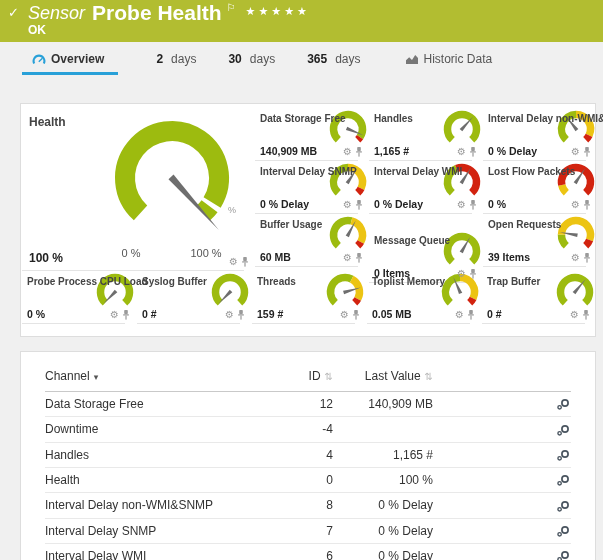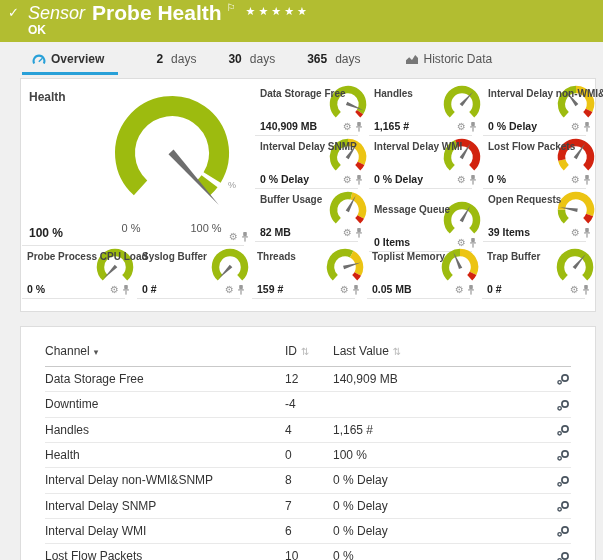--- a/index.html
+++ b/index.html
@@ -22,21 +22,21 @@
         padding-left:32px;font-size:12px;color:#555;}
   .tab{display:flex;align-items:center;gap:5px;height:26px;position:relative;cursor:pointer;white-space:nowrap;}
   .tab .t-strong{color:#222;font-weight:bold;}
   .tab .t-strong:empty{display:none;}
   .tab .t-strong:not(:empty)+.t-rest{margin-left:3px;}
   .tab.active{color:#333;font-weight:bold;}
   .tab.active::after{content:"";position:absolute;left:-10px;right:-14px;bottom:-3px;height:3px;background:#28a0d8;}
   .tab-icon{display:inline-flex;align-items:center;}
 
   
-  .panel{position:absolute;background:#fff;border:1px solid #ddd;box-sizing:border-box;}
+  .panel{position:absolute;background:#fff;border:1px solid #ddd;box-sizing:border-box;margin-top:25px;}
   .panel-gauges{left:20px;top:78px;width:576px;height:234px;}
   .panel-table{left:20px;top:326px;width:576px;height:260px;padding:10px 24px 0 24px;}
 
   
   .gcell{position:absolute;width:114px;height:53px;}
   .gcell::after{content:"";position:absolute;left:1px;right:10px;bottom:0;border-bottom:1px solid #e4e4e4;}
   .gtitle{position:absolute;left:6px;top:5px;font-size:10px;font-weight:bold;color:#444;white-space:nowrap;z-index:2;}
   .gvalue{position:absolute;left:6px;bottom:4px;font-size:10.5px;font-weight:bold;color:#222;white-space:nowrap;background:rgba(255,255,255,.6);}
   .gsvg{position:absolute;left:72px;top:0;}
   .gicons{position:absolute;right:5px;bottom:4px;display:flex;gap:3px;align-items:center;z-index:2;}
@@ -47,21 +47,21 @@
   .gcell-big .gvalue{font-size:12px;left:8px;bottom:6px;}
   .gcell-big .gsvg{left:86px;top:8px;}
   .gscale{position:absolute;width:44px;text-align:center;font-size:11px;color:#555;top:139px;}
   .gscale-min{left:88px;}
   .gscale-max{left:163px;}
   .gunit{position:absolute;left:207px;top:97px;font-size:9px;color:#999;}
 
   
   table.channels{width:100%;border-collapse:collapse;font-size:12px;color:#333;table-layout:fixed;}
   .channels th{font-weight:normal;text-align:left;padding:7px 0 8px 0;border-bottom:1px solid #c9c9c9;color:#333;cursor:pointer;}
-  .channels th.num, .channels td.num{}
+  .channels th.num, .channels td.num{text-align:right;}
   .channels col.c-name{width:240px;} .channels col.c-id{width:48px;}
   .channels col.c-last{width:100px;} .channels col.c-set{width:auto;}
   .channels td{padding:5px 0;border-bottom:1px solid #e9e9e9;height:14px;overflow:hidden;white-space:nowrap;}
   .channels td.settings{text-align:right;}
   .caret{font-size:9px;color:#555;margin-left:4px;font-family:"DejaVu Sans",sans-serif;}
   .sorticon{font-size:10px;color:#b9b9b9;margin-left:4px;font-family:"DejaVu Sans",sans-serif;}
   .rowgear{display:inline-flex;cursor:pointer;vertical-align:middle;}
 </style>
 </head>
 <body>
@@ -269,35 +269,35 @@
     </div>
 
     <div class="gcell" style="left:233px;top:110px">
       <div class="gtitle">Buffer Usage</div>
       <svg class="gsvg" width="44" height="42">
           <path d="M 12.297606207796553 31.775599969422213 A 14.5 14.5 0 0 1 25.458735134889427 6.918552941310278" fill="none" stroke="#9dbb0f" stroke-width="7.5"></path>
           <path d="M 25.458735134889427 6.918552941310278 A 14.5 14.5 0 0 1 34.721049228360066 27.958800653103932" fill="none" stroke="#ecc413" stroke-width="7.5"></path>
           <path d="M 34.721049228360066 27.958800653103932 A 14.5 14.5 0 0 1 31.702393792203445 31.775599969422213" fill="none" stroke="#d2230f" stroke-width="7.5"></path>
           <polygon points="-1.8,1.5 1.8,1.5 0,-16.5" transform="translate(22,21) rotate(28)" fill="#6e6e6e"></polygon>
         </svg>
-      <div class="gvalue">82 MB</div>
-      <div class="gicons">
-          <span class="gear">⚙</span>
-          <span class="pin">
-            <svg width="8" height="10" viewBox="0 0 8 10">
-              <g fill="#9a9a9a">
-                <rect x="2.2" y="0" width="3.6" height="4" rx="0.8"></rect>
-                <rect x="1" y="4.2" width="6" height="1.4" rx="0.7"></rect>
-                <rect x="3.4" y="5.6" width="1.2" height="4"></rect>
-              </g>
-            </svg>
-          </span>
-        </div>
-    </div>
-    <div class="gcell" style="left:347px;top:120px">
+      <div class="gvalue">60 MB</div>
+      <div class="gicons">
+          <span class="gear">⚙</span>
+          <span class="pin">
+            <svg width="8" height="10" viewBox="0 0 8 10">
+              <g fill="#9a9a9a">
+                <rect x="2.2" y="0" width="3.6" height="4" rx="0.8"></rect>
+                <rect x="1" y="4.2" width="6" height="1.4" rx="0.7"></rect>
+                <rect x="3.4" y="5.6" width="1.2" height="4"></rect>
+              </g>
+            </svg>
+          </span>
+        </div>
+    </div>
+    <div class="gcell" style="left:347px;top:126px">
       <div class="gtitle">Message Queue</div>
       <svg class="gsvg" width="44" height="42">
           <path d="M 12.297606207796553 31.775599969422213 A 14.5 14.5 0 1 1 31.702393792203445 31.775599969422213" fill="none" stroke="#9dbb0f" stroke-width="7.5"></path>
           <polygon points="-1.8,1.5 1.8,1.5 0,-16.5" transform="translate(22,21) rotate(30)" fill="#6e6e6e"></polygon>
         </svg>
       <div class="gvalue">0 Items</div>
       <div class="gicons">
           <span class="gear">⚙</span>
           <span class="pin">
             <svg width="8" height="10" viewBox="0 0 8 10">

